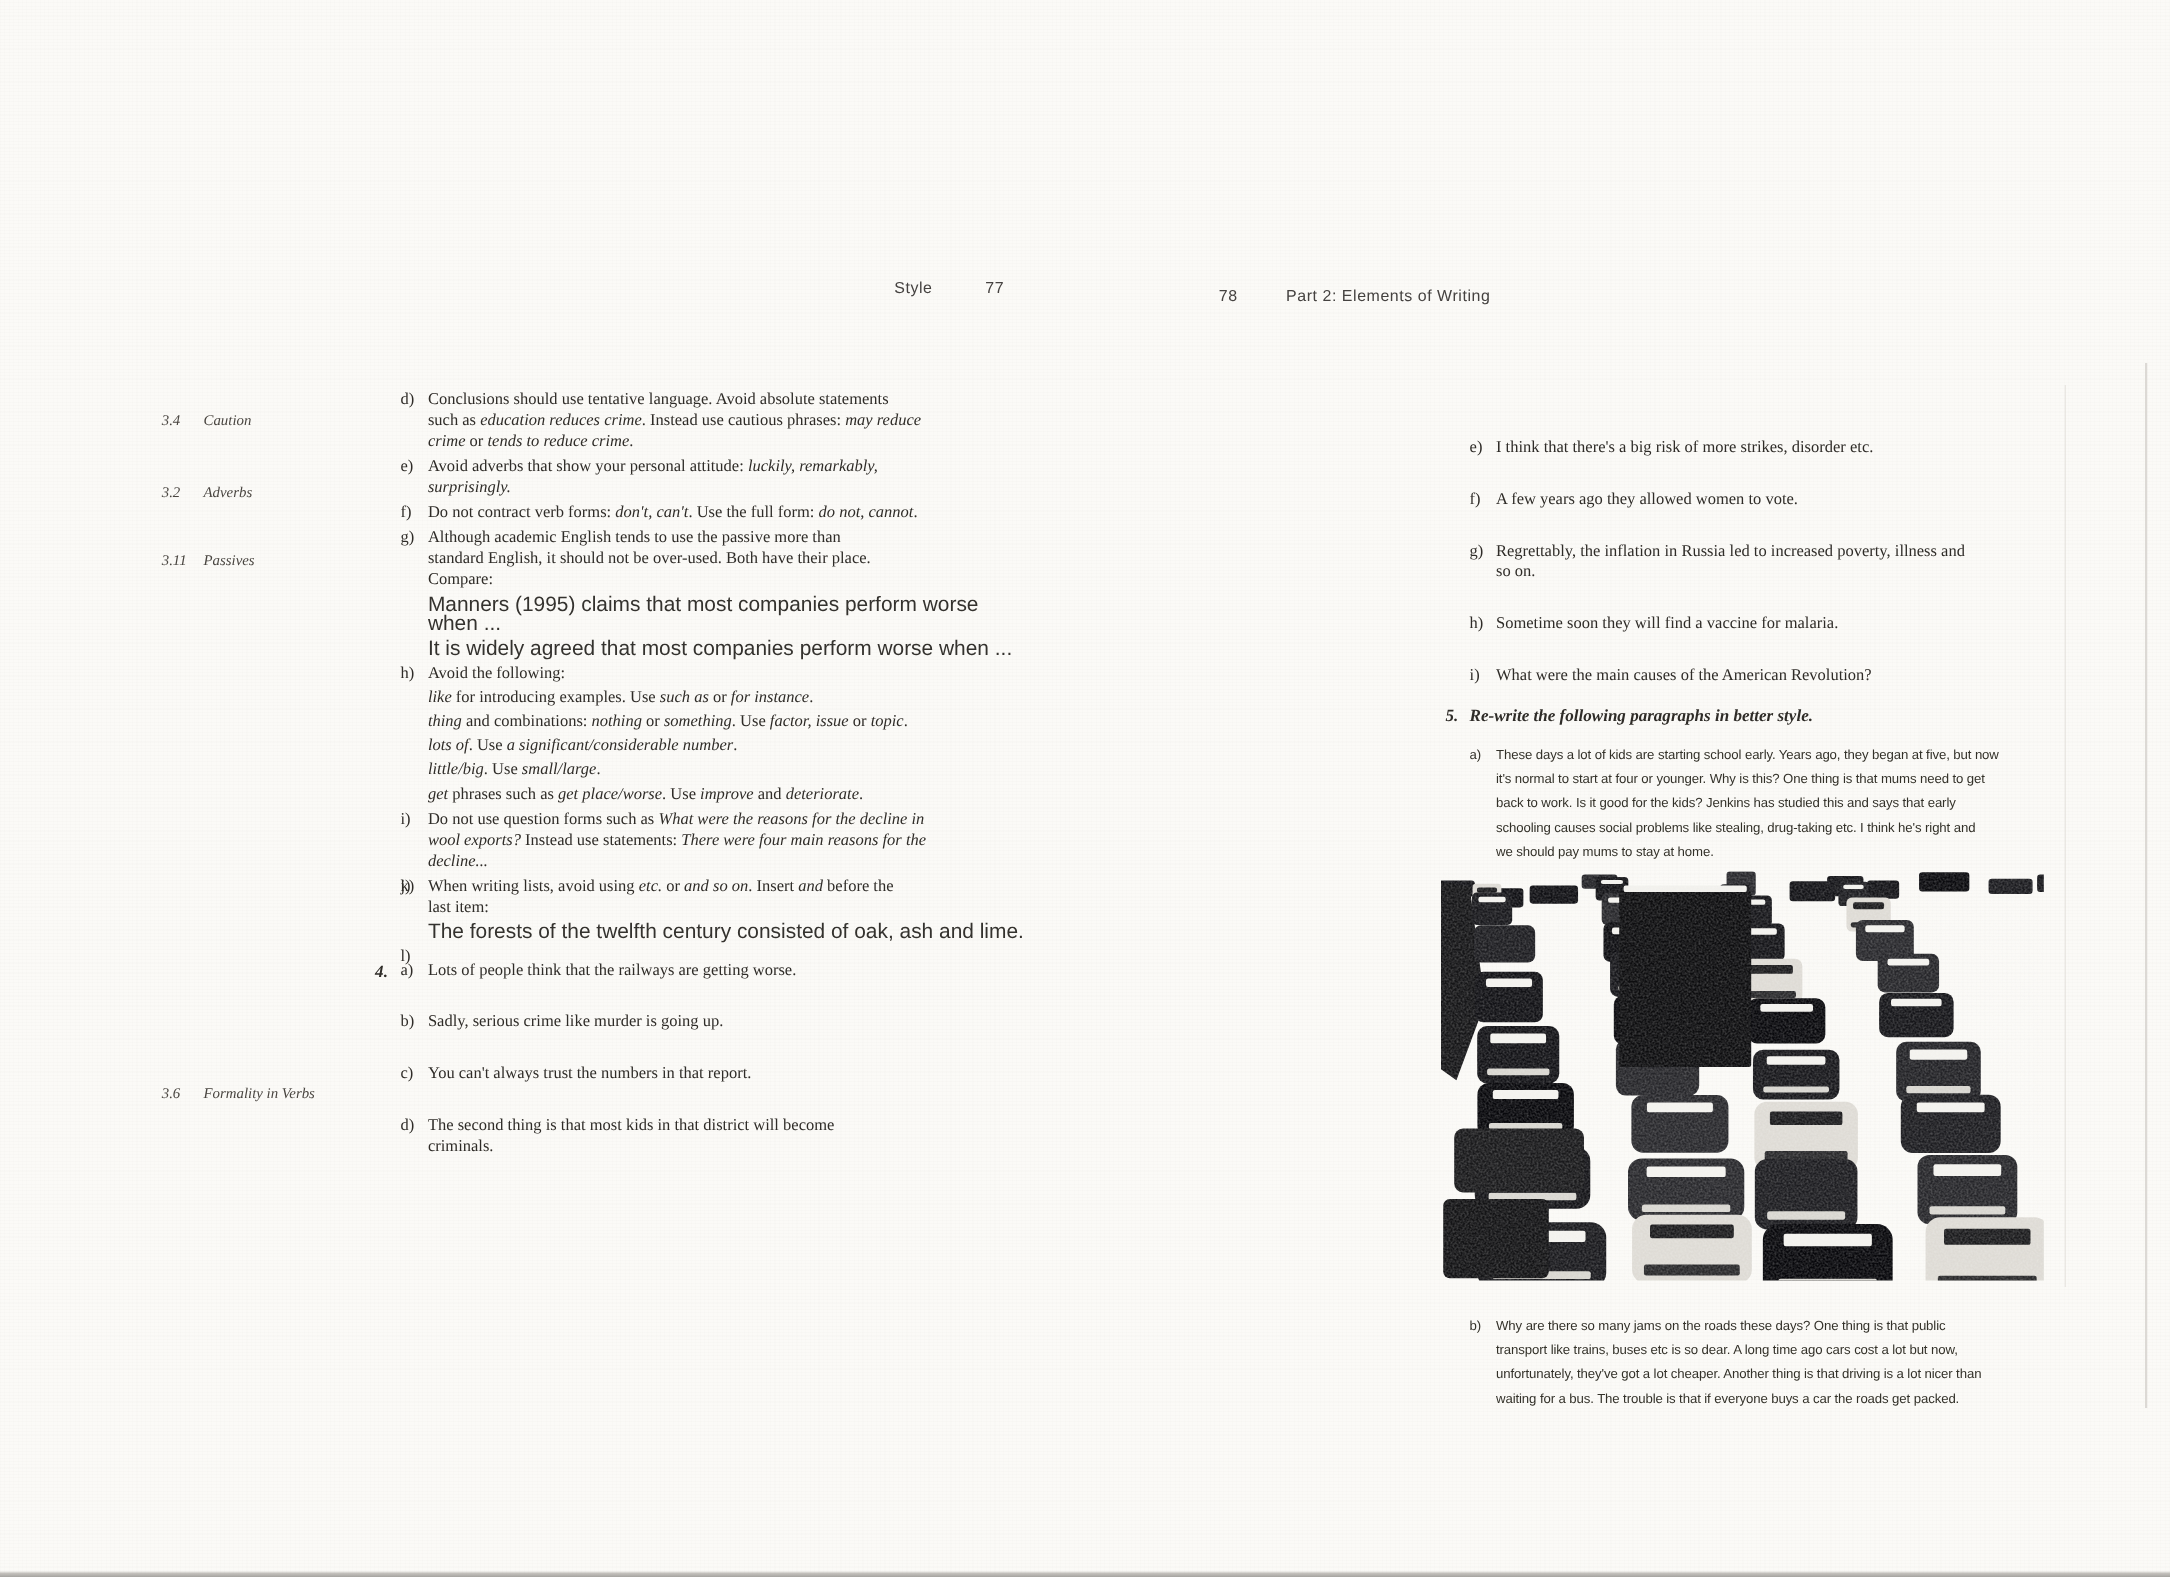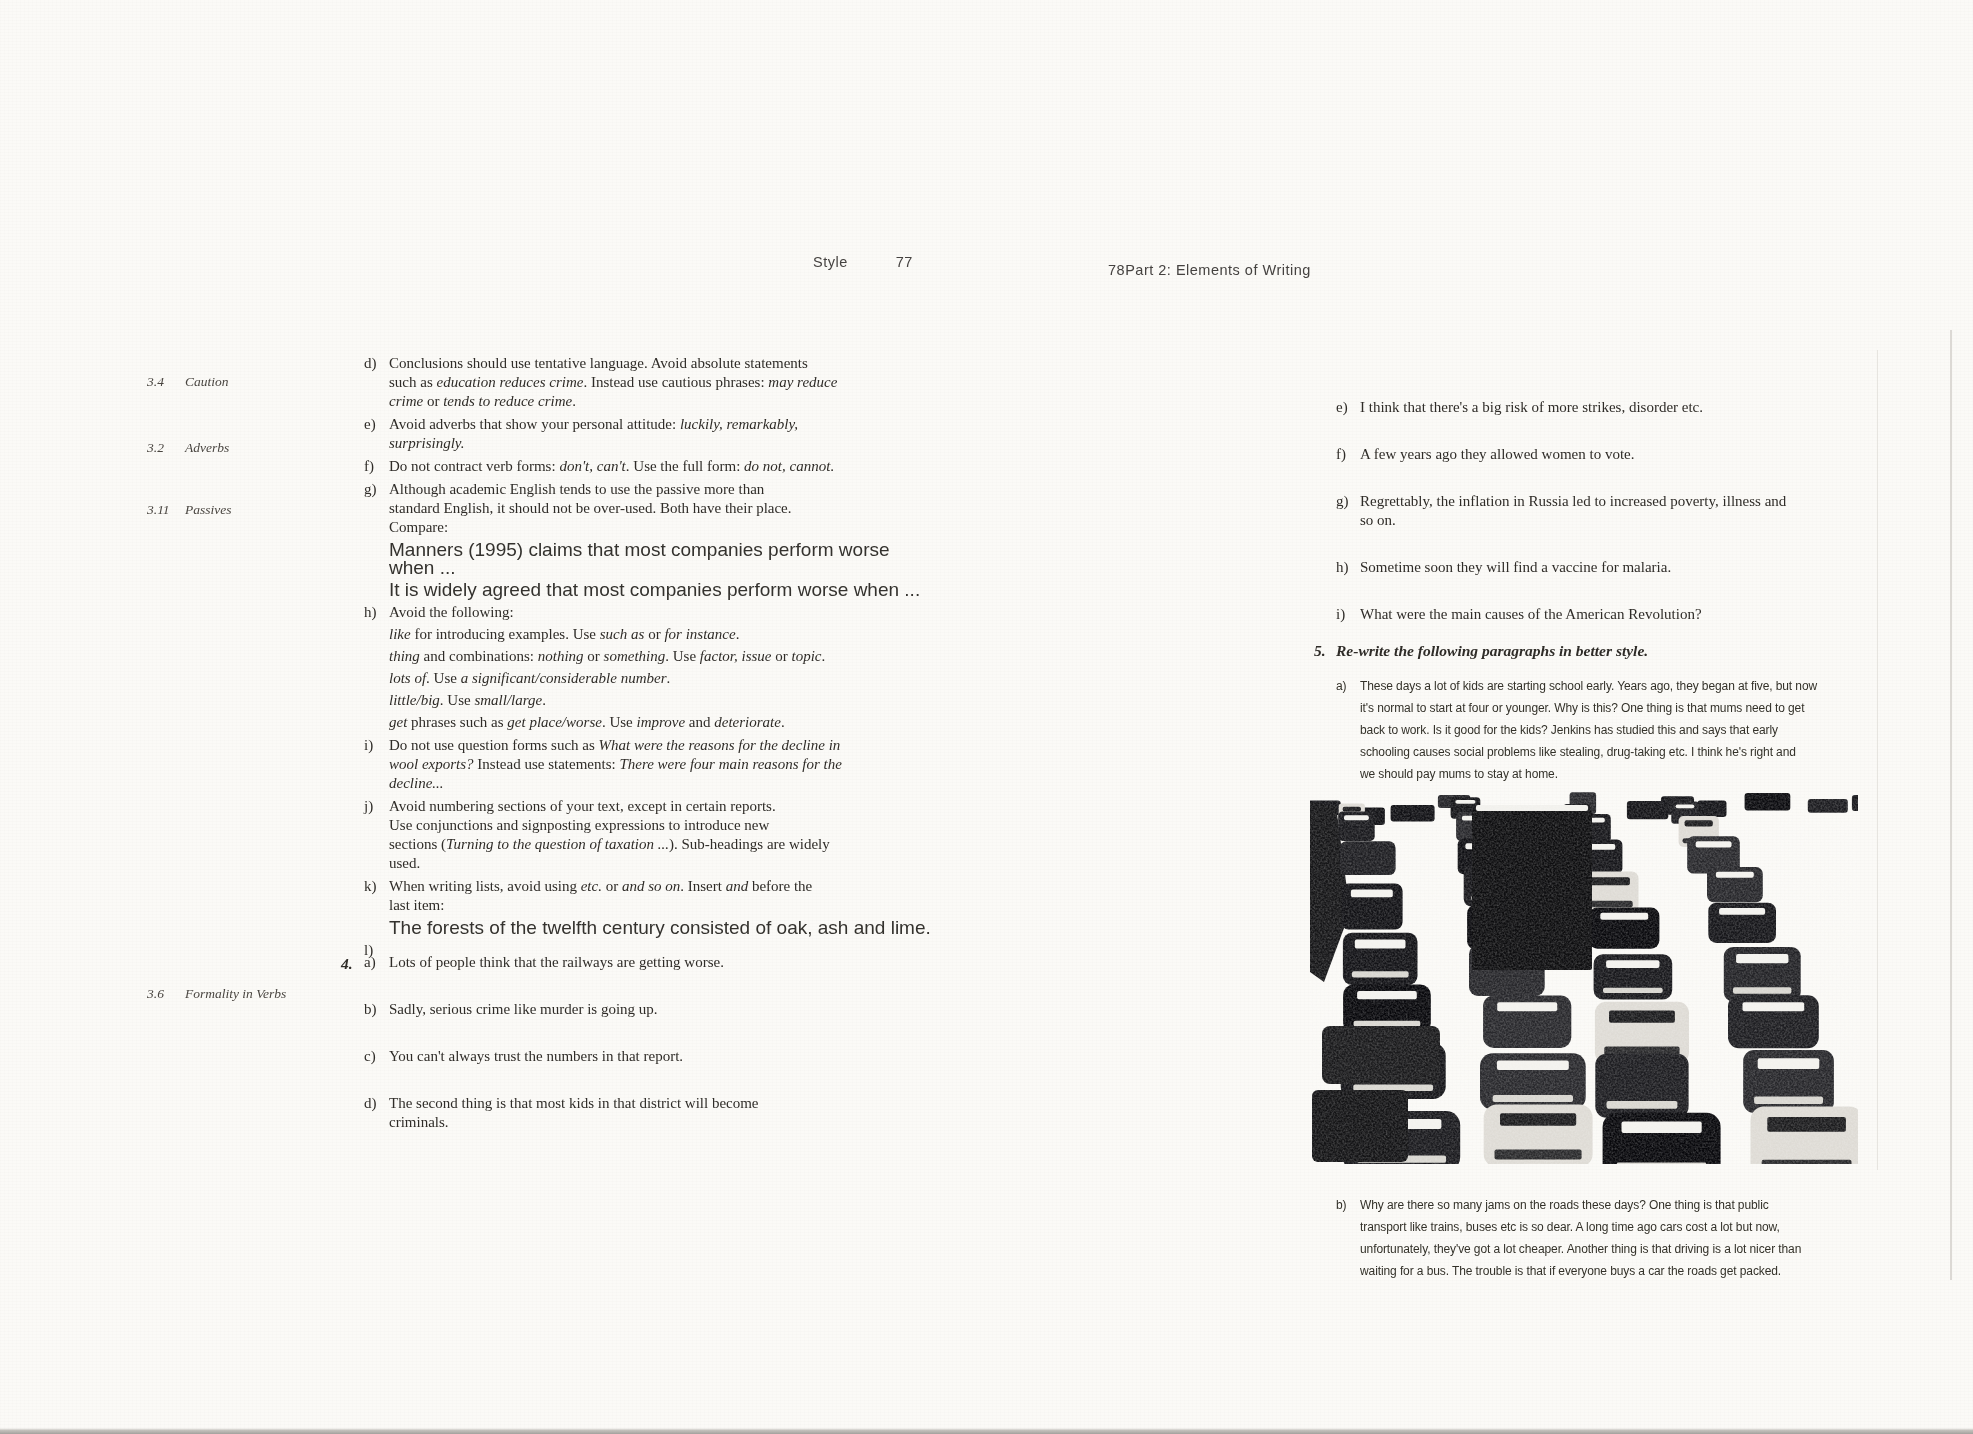--- a/index.html
+++ b/index.html
@@ -12,21 +12,21 @@
   .spread::before{
     content:"";position:absolute;inset:0;pointer-events:none;
     background:
       repeating-linear-gradient(0deg, rgba(90,85,75,0.015) 0 1px, transparent 1px 3px),
       repeating-linear-gradient(90deg, rgba(90,85,75,0.012) 0 1px, transparent 1px 4px);
   }
   
   .runhead{position:absolute;display:flex;font-family:"Liberation Sans",sans-serif;
     font-size:14.5px;color:#454240;letter-spacing:0.5px;}
   #rh-left{left:813px;top:254px;gap:48px;}
-  #rh-right{left:1108px;top:262px;}
+  #rh-right{left:1108px;top:262px;gap:44px;}
   
   .mlabel{position:absolute;left:147px;font-style:italic;font-size:13.5px;color:#494540;white-space:nowrap;}
   .mlabel .mnum{display:inline-block;min-width:38px;font-style:italic;}
   .ml-0{top:374px}.ml-1{top:440px}.ml-2{top:502px}.ml-3{top:986px}
   
   .col{position:absolute;}
   #col-left{left:341px;top:354px;width:590px;}
   #col-right{left:1314px;top:370px;width:578px;}
   .item{position:relative;padding-left:48px;font-size:15px;line-height:19px;margin-top:4px;}
   .item .letter{position:absolute;left:23px;top:0;}
@@ -97,24 +97,21 @@
       <div class="item k-example"><span class="txt">It is widely agreed that most companies perform worse when ...</span></div>
       <div class="item k-rule"><span class="letter">h)</span><span class="txt">Avoid the following:</span></div>
       <div class="item k-sub"><span class="txt"><i>like</i> for introducing examples. Use <i>such as</i> or <i>for instance</i>.</span></div>
       <div class="item k-sub"><span class="txt"><i>thing</i> and combinations: <i>nothing</i> or <i>something</i>. Use <i>factor, issue</i> or <i>topic</i>.</span></div>
       <div class="item k-sub"><span class="txt"><i>lots of</i>. Use <i>a significant/considerable number</i>.</span></div>
       <div class="item k-sub"><span class="txt"><i>little/big</i>. Use <i>small/large</i>.</span></div>
       <div class="item k-sub"><span class="txt"><i>get</i> phrases such as <i>get place/worse</i>. Use <i>improve</i> and <i>deteriorate</i>.</span></div>
       <div class="item k-rule"><span class="letter">i)</span><span class="txt">Do not use question forms such as <i>What were the reasons for the decline in
 wool exports?</i> Instead use statements: <i>There were four main reasons for the
 decline...</i></span></div>
-      <div class="item k-rule"><span class="letter">j)</span><span class="txt">Avoid numbering sections of your text, except in certain reports.
-Use conjunctions and signposting expressions to introduce new
-sections (<i>Turning to the question of taxation ...</i>). Sub-headings are widely
-used.</span></div>
+      <div class="item k-rule"><span class="letter">j)</span></div>
       <div class="item k-rule"><span class="letter">k)</span><span class="txt">When writing lists, avoid using <i>etc.</i> or <i>and so on</i>. Insert <i>and</i> before the
 last item:</span></div>
       <div class="item k-example"><span class="txt">The forests of the twelfth century consisted of oak, ash and lime.</span></div>
       <div class="item k-rule"><span class="letter">l)</span></div>
       <div class="item k-heading"><span class="letter">4.</span></div>
       <div class="item k-exercise"><span class="letter">a)</span><span class="txt">Lots of people think that the railways are getting worse.</span></div>
       <div class="item k-exercise"><span class="letter">b)</span><span class="txt">Sadly, serious crime like murder is going up.</span></div>
       <div class="item k-exercise"><span class="letter">c)</span><span class="txt">You can't always trust the numbers in that report.</span></div>
       <div class="item k-exercise"><span class="letter">d)</span><span class="txt">The second thing is that most kids in that district will become
 criminals.</span></div>

